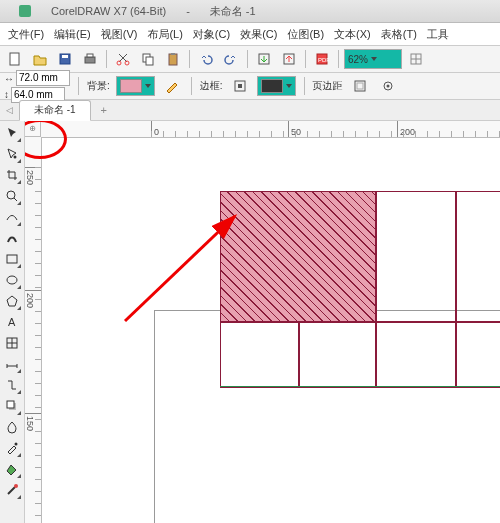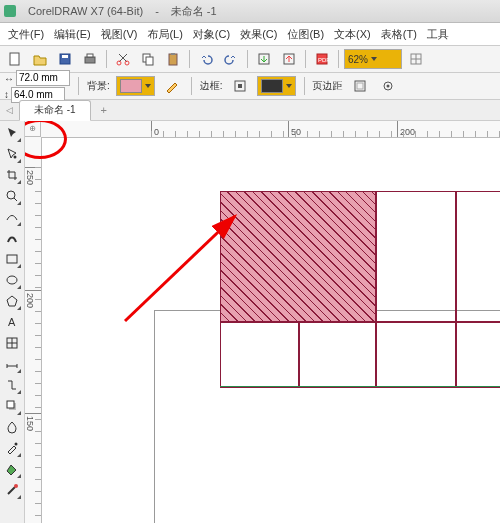--- a/index.html
+++ b/index.html
@@ -1,24 +1,24 @@
 <!DOCTYPE html>
 <html><head>
 <meta charset="utf-8">
 <style>
 body{margin:0;font:11px "Microsoft YaHei",Arial,sans-serif;background:#fff;color:#333;overflow:hidden}
-.titlebar{height:22px;background:linear-gradient(#e8e8e8,#d8d8d8);display:flex;align-items:center;padding:0 4px;border-bottom:1px solid #bbb;gap:12px}
+.titlebar{height:22px;background:linear-gradient(#e8e8e8,#d8d8d8);display:flex;align-items:center;padding:0 19px;border-bottom:1px solid #bbb;gap:20px}
 .titlebar .ico{width:12px;height:12px;background:#4a7;border-radius:2px}
 .titlebar span{color:#555}
 .menubar{height:22px;display:flex;align-items:center;padding:0 4px;border-bottom:1px solid #ccc;gap:2px}
 .menubar .mi{padding:2px 4px;cursor:default}
 .tb{height:26px;display:flex;align-items:center;padding:0 4px;border-bottom:1px solid #ccc;gap:3px;background:#f4f4f4}
 .btn{width:20px;height:20px;border:1px solid transparent;display:flex;align-items:center;justify-content:center;cursor:default}
 .sep{width:1px;height:18px;background:#bbb;margin:0 2px}
-.dd{height:18px;border:1px solid #aaa;background:#eab308;display:flex;align-items:center;padding:0 3px;font-size:10px;gap:3px}
+.dd{height:18px;border:1px solid #aaa;background:#14b8a6;display:flex;align-items:center;padding:0 3px;font-size:10px;gap:3px}
 .dd .tri{width:0;height:0;border-left:3px solid transparent;border-right:3px solid transparent;border-top:4px solid #444}
 .sw{width:20px;height:12px;border:1px solid #888}
 .prop{height:26px;display:flex;align-items:center;padding:0 4px;border-bottom:1px solid #ccc;gap:6px;background:#f4f4f4;font-size:10px}
 .inp{height:14px;width:48px;border:1px solid #aaa;background:#fff;padding:0 2px;font-size:10px}
 .tbr{height:20px;border-bottom:1px solid #ccc;display:flex;align-items:center;background:#eee}
 .tab{height:19px;padding:0 14px;border:1px solid #bbb;border-bottom:1px solid #fff;background:#fff;display:flex;align-items:center;border-radius:3px 3px 0 0;margin-left:6px;font-size:10px}
 .tab-add{width:18px;height:14px;margin-left:4px;display:flex;align-items:center;justify-content:center;color:#888}
 .ws{position:relative;height:405px;display:flex}
 .toolbox{width:24px;background:#f0f0f0;border-right:1px solid #ccc;display:flex;flex-direction:column;align-items:center;padding-top:2px;gap:1px}
 .tool{width:20px;height:20px;display:flex;align-items:center;justify-content:center;position:relative;cursor:default}

